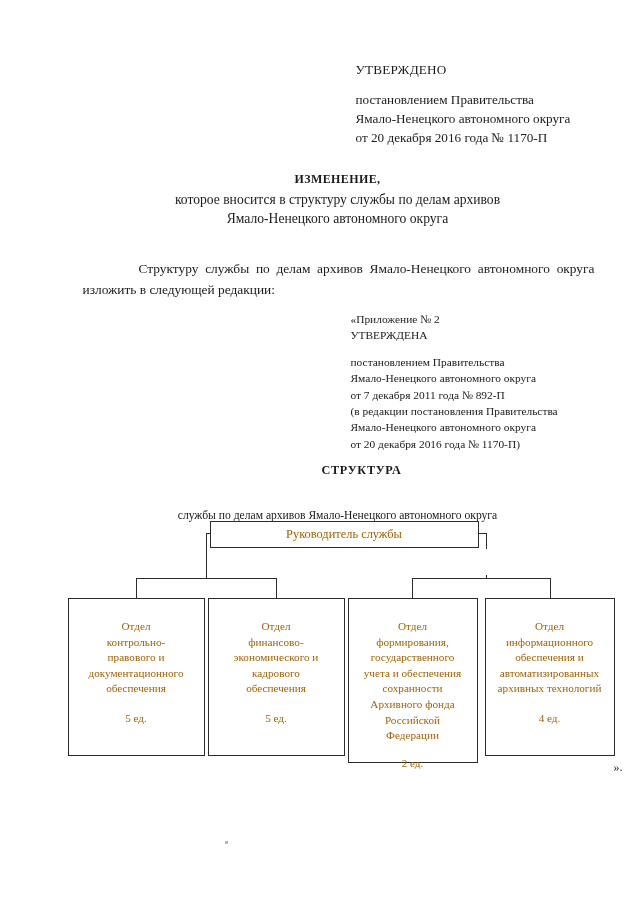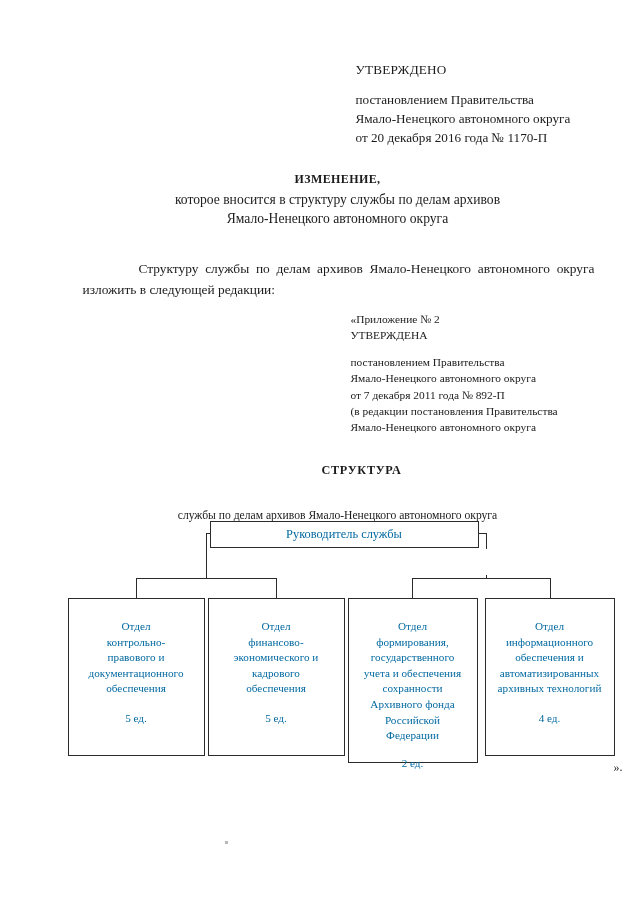--- a/index.html
+++ b/index.html
@@ -103,21 +103,21 @@
     top: 0;
     width: 640px;
     height: 905px;
   }
   .node {
     position: absolute;
     border: 1px solid #2b2b2b;
     background: #ffffff;
     box-sizing: border-box;
     text-align: center;
-    color: #0369a1;
+    color: #a16207;
   }
   .node-label {
     display: block;
     white-space: pre-line;
   }
 
   
   #node-head {
     left: 192px;
     top: 521px;
@@ -198,20 +198,21 @@
 
   <div id="appendix-block" class="abs">
     <div class="line">«Приложение № 2</div>
     <div class="line">УТВЕРЖДЕНА</div>
     <div class="gap"></div>
     <div class="line">постановлением Правительства</div>
     <div class="line">Ямало-Ненецкого автономного округа</div>
     <div class="line">от 7 декабря 2011 года № 892-П</div>
     <div class="line">(в редакции постановления Правительства</div>
     <div class="line">Ямало-Ненецкого автономного округа</div>
+    <div class="line">от 20 декабря 2016 года № 1170-П)</div>
   </div>
 
   <div id="structure-heading" class="abs center">
     <div class="title">СТРУКТУРА</div>
     <div class="subtitle">службы по делам архивов Ямало-Ненецкого автономного округа</div>
   </div>
 
   <div id="org-chart">
 
     <div class="conn conn-h" style="left:188px; top:533px; width:5px;"></div>

